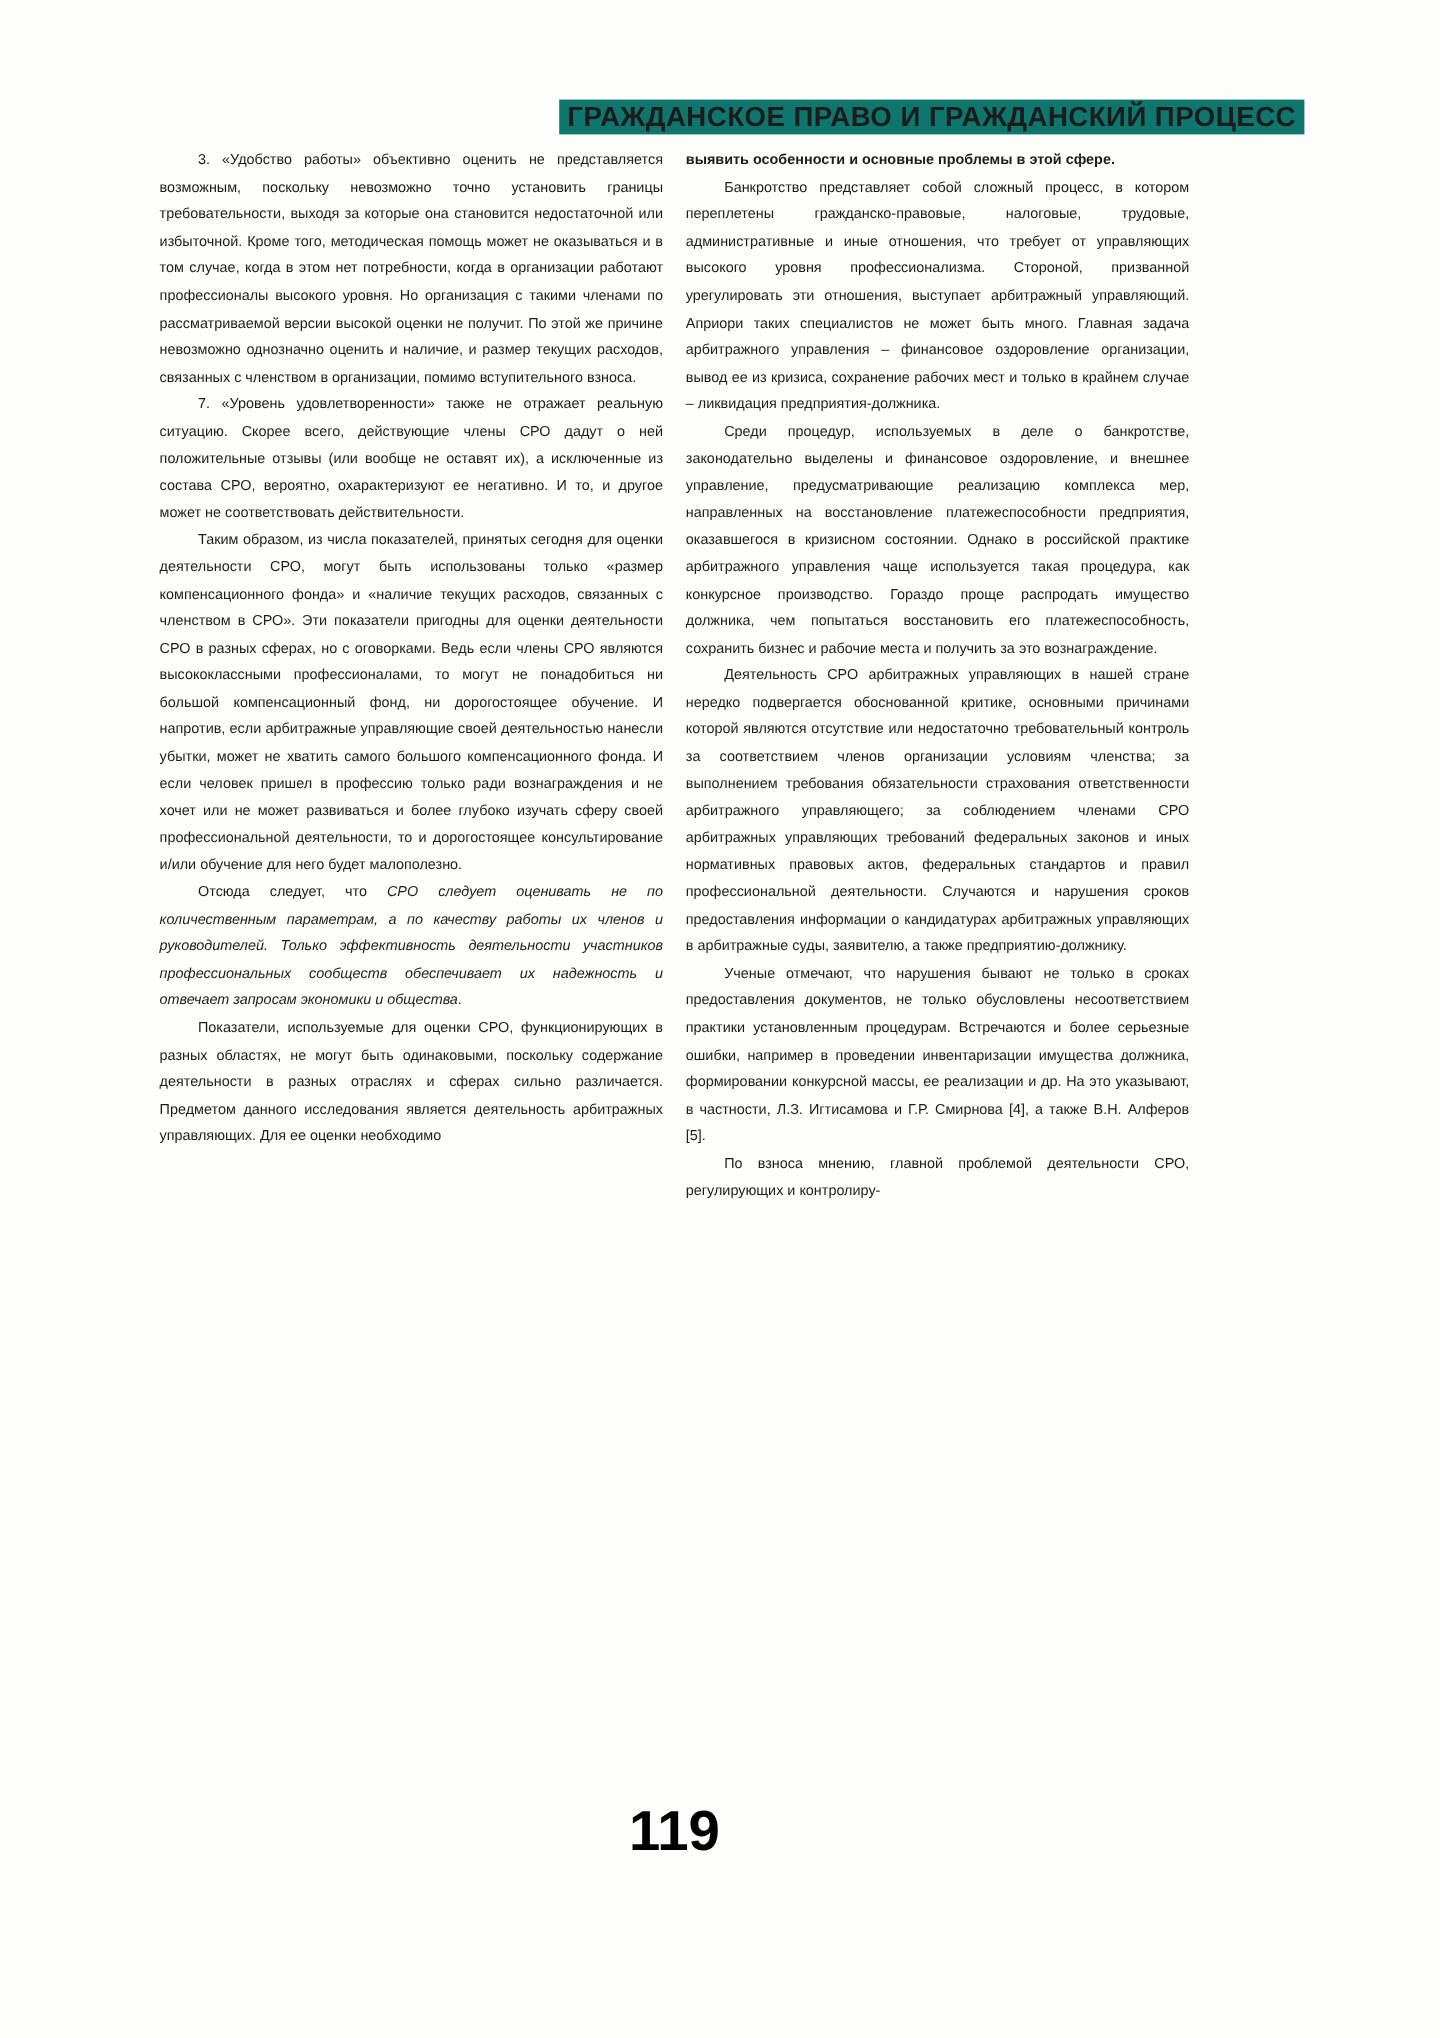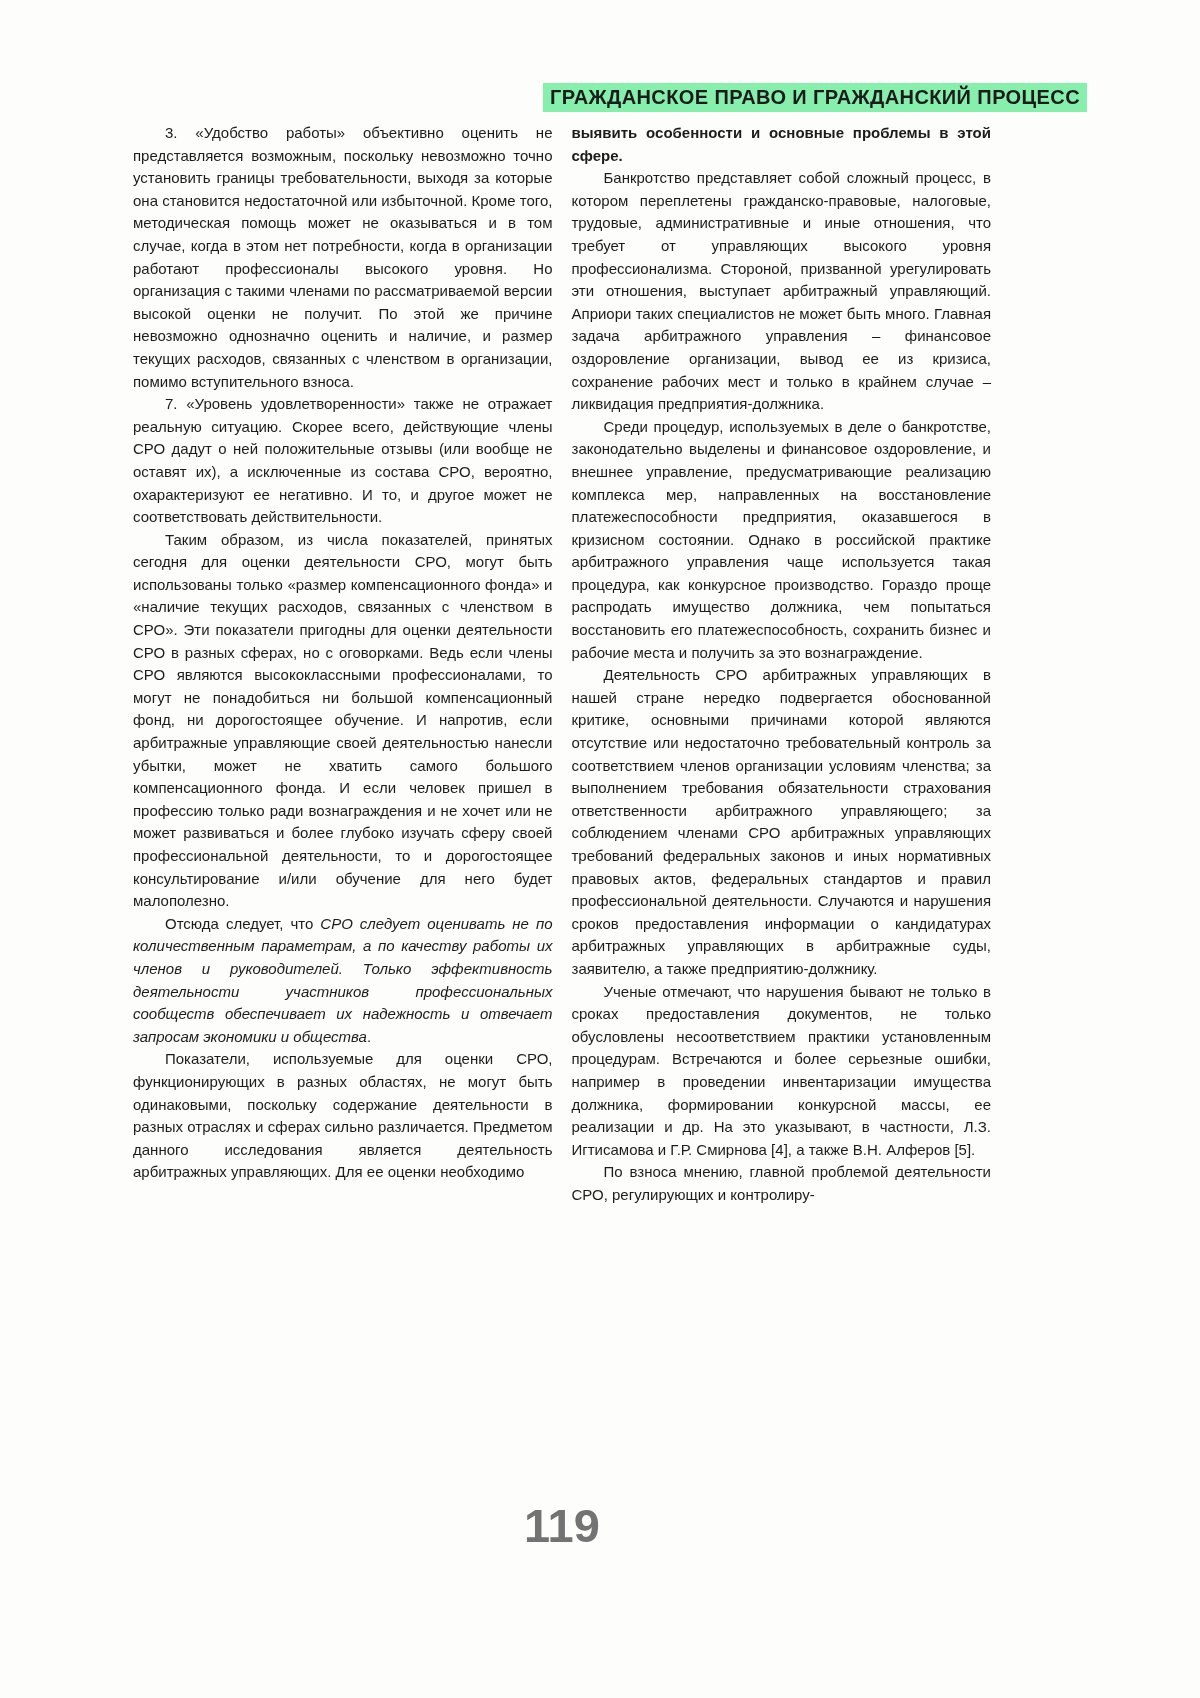--- a/index.html
+++ b/index.html
@@ -15,59 +15,59 @@
     overflow: hidden;
   }
   .running-head {
     position: absolute;
     top: 83px;
     right: 113px;
     text-align: right;
   }
   .running-head .bar {
     display: inline-block;
-    background: #86efac;
+    background: #0f766e;
     font-weight: 700;
-    font-size: 20px;
+    font-size: 23px;
     line-height: 27px;
     padding: 1px 7px;
     letter-spacing: 0.4px;
     white-space: nowrap;
   }
   .columns {
     position: absolute;
     left: 133px;
     top: 122px;
     width: 858px;
     display: flex;
     gap: 19px;
   }
   .col {
     width: calc((100% - 19px) / 2);
-    font-size: 15px;
+    font-size: 12px;
     line-height: 22.6px;
     text-align: justify;
     hyphens: auto;
     -webkit-hyphens: auto;
   }
   .para {
     text-indent: 32px;
     margin: 0;
   }
   .para.noindent { text-indent: 0; font-weight: bold; }
   .em { font-style: italic; }
   .pageno {
     position: absolute;
     left: 133px;
     width: 858px;
     top: 1498px;
     text-align: center;
     font-size: 47px;
     font-weight: 700;
-    color: #737373;
+    color: #000000;
     font-family: "Liberation Sans", "DejaVu Sans", sans-serif;
   }
 </style>
 </head>
 <body>
 
 <div class="page">
 
   <div class="running-head">
     <span class="bar">ГРАЖДАНСКОЕ ПРАВО И ГРАЖДАНСКИЙ ПРОЦЕСС</span>

